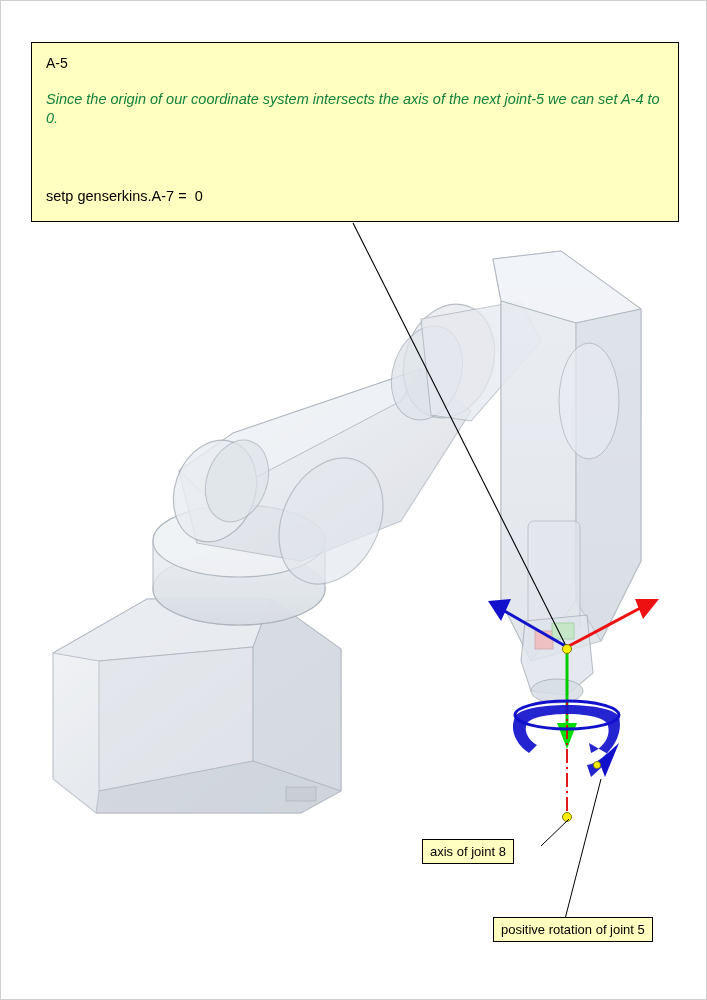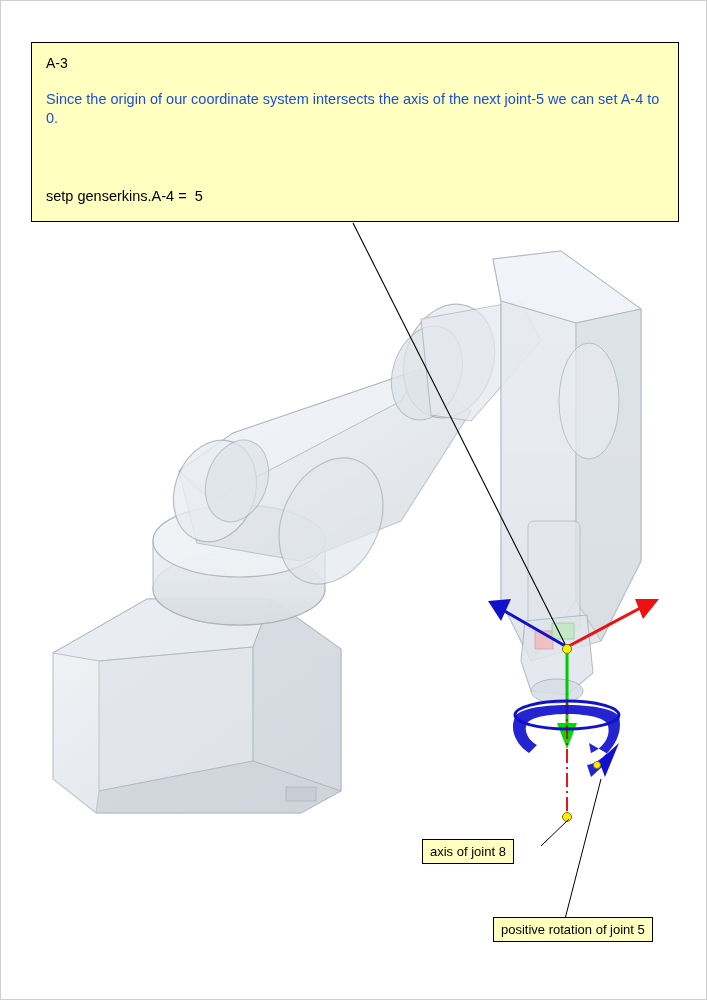--- a/index.html
+++ b/index.html
@@ -37,23 +37,24 @@
   }
   .note-title {
     font-size: 14px;
     color: #000;
     line-height: 17px;
     margin: 0 0 18px 0;
     white-space: pre;
   }
   .note-body {
     font-size: 14.5px;
-    color: #1d4ed8;
+    color: #15803d;
     line-height: 19px;
     margin: 0;
+    font-style: italic;
   }
   .note-code {
     font-size: 14.5px;
     color: #000;
     line-height: 19px;
     position: absolute;
     left: 14px;
     top: 144px;
     white-space: pre;
   }
@@ -180,21 +181,21 @@
       <ellipse cx="566" cy="714" rx="52" ry="14" fill="none" stroke="#1111cc" stroke-width="3"></ellipse>
       <polygon points="598,760 618,742 604,776" fill="#1111cc"></polygon>
       <circle cx="596" cy="764" r="3.5" fill="#ffee00" stroke="#777700" stroke-width="0.8"></circle>
     </g>
 
     <line x1="540" y1="845" x2="568" y2="818" stroke="#000000" stroke-width="1"></line>
     <line x1="564" y1="918" x2="600" y2="778" stroke="#000000" stroke-width="1"></line>
   </svg>
 
   <div class="note-box">
-    <div class="note-title">A-3</div>
+    <div class="note-title">A-5</div>
     <div class="note-body">Since the origin of our coordinate system intersects the axis of the next joint-5 we can set A-4 to 0.</div>
-    <div class="note-code">setp genserkins.A-4 =  5</div>
+    <div class="note-code">setp genserkins.A-7 =  0</div>
   </div>
 
   <div class="label-box" id="label-axis5">axis of joint 8</div>
   <div class="label-box" id="label-rotation5">positive rotation of joint 5</div>
 
 </div>
 
 </body></html>

